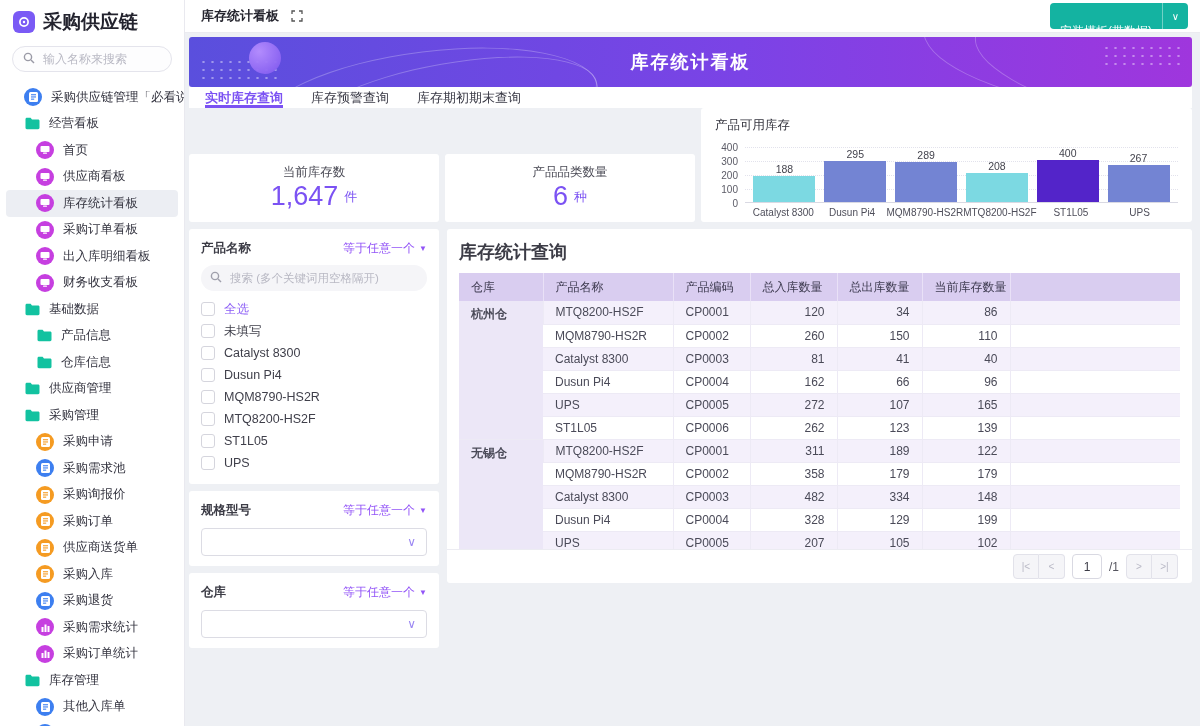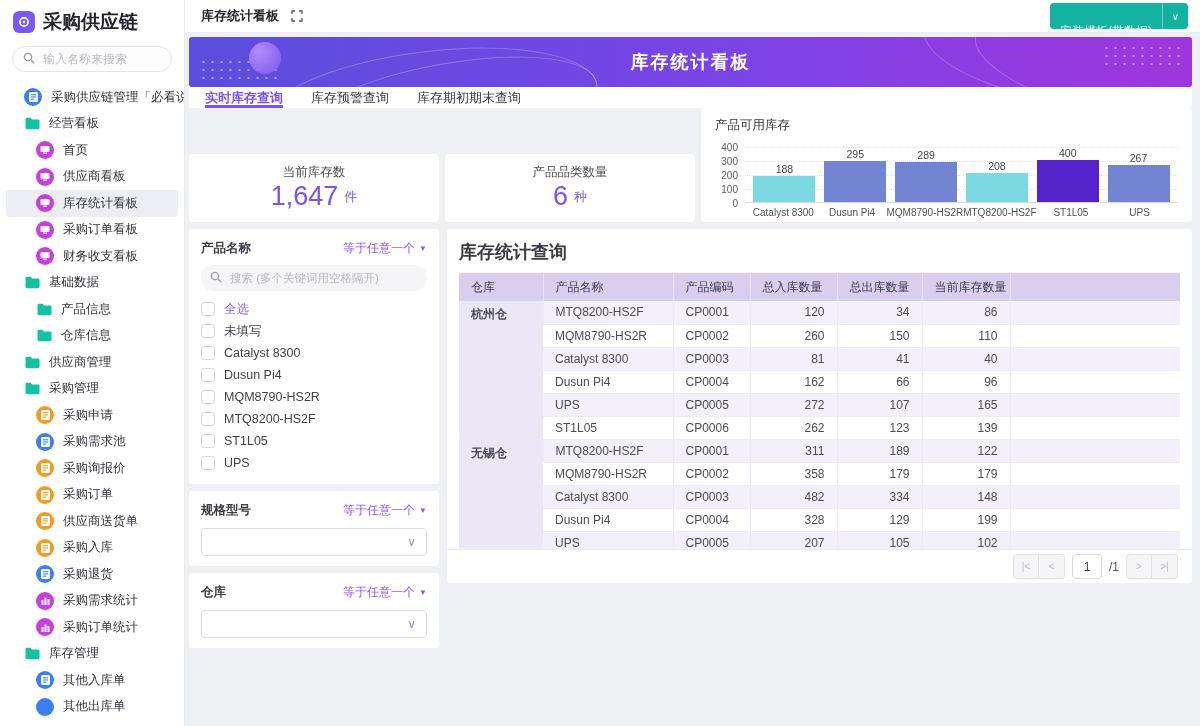--- a/index.html
+++ b/index.html
@@ -183,20 +183,29 @@
         </span>
         <span>采购订单看板</span>
       </div>
       <div class="nav-item indent">
         <span class="ic" style="background:#c63fe0">
           <svg width="10" height="10" viewBox="0 0 10 10">
             <rect x="0.5" y="1" width="9" height="6" rx="1" fill="#fff"></rect>
             <rect x="3" y="7.6" width="4" height="1.2" rx="0.6" fill="#fff"></rect>
           </svg>
         </span>
+        <span>出入库明细看板</span>
+      </div>
+      <div class="nav-item indent">
+        <span class="ic" style="background:#c63fe0">
+          <svg width="10" height="10" viewBox="0 0 10 10">
+            <rect x="0.5" y="1" width="9" height="6" rx="1" fill="#fff"></rect>
+            <rect x="3" y="7.6" width="4" height="1.2" rx="0.6" fill="#fff"></rect>
+          </svg>
+        </span>
         <span>财务收支看板</span>
       </div>
       <div class="nav-item">
         <span class="fic">
           <svg width="15" height="13" viewBox="0 0 15 13">
             <path d="M0.5 2.2 C0.5 1.4 1.1 0.8 1.9 0.8 H5.6 L7 2.4 H13.1 C13.9 2.4 14.5 3 14.5 3.8 V10.8 C14.5 11.6 13.9 12.2 13.1 12.2 H1.9 C1.1 12.2 0.5 11.6 0.5 10.8 Z" fill="#12c2a0"></path>
           </svg>
         </span>
         <span>基础数据</span>
       </div>

